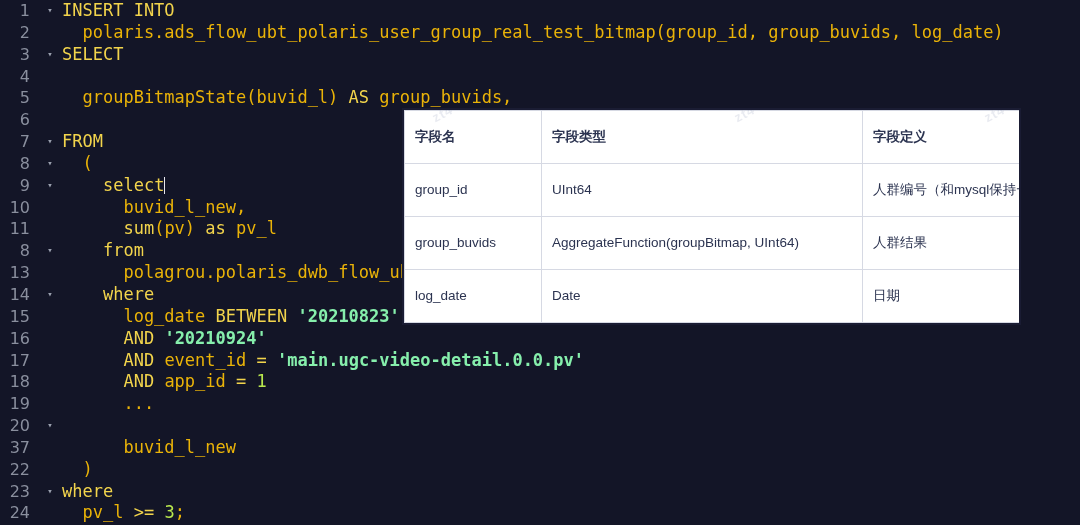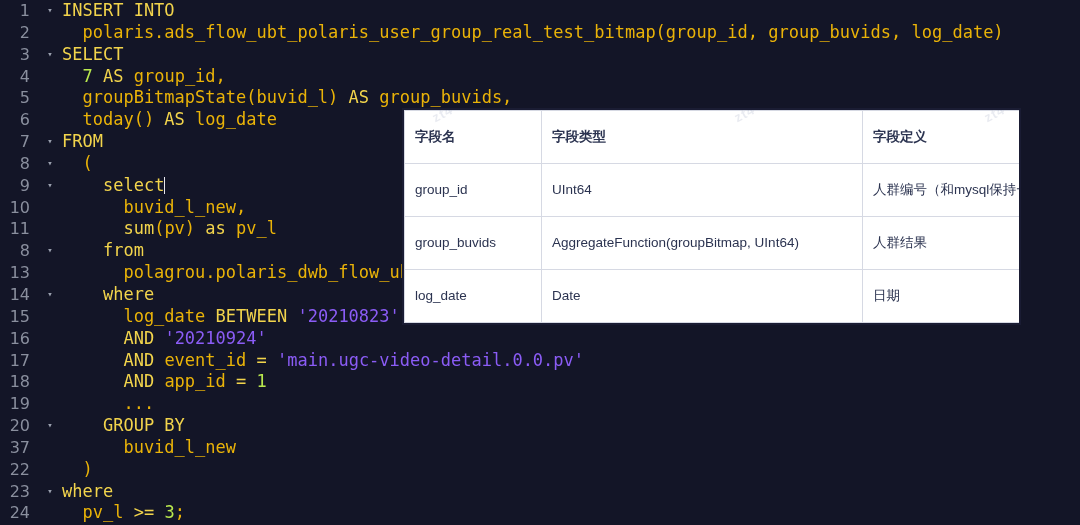--- a/index.html
+++ b/index.html
@@ -23,21 +23,21 @@
   .fold{
     position:absolute;left:44px;top:0;width:12px;text-align:center;
     color:#9aa0ae;font-size:9px;
   }
   .code-text{
     position:absolute;left:62px;top:0;
     color:#e8e8ef;font-size:17px;letter-spacing:0px;text-align:center;
   }
   .kw{color:#f2d44c;}
   .num{color:#b9e84e;}
-  .str{color:#8b5cf6;}
+  .str{color:#86efac;font-weight:bold;}
   .plain{color:#eab308;}
   .cursor{
     display:inline-block;width:1px;height:17px;background:#e8e8ef;
     vertical-align:-3px;margin:0 0 0 0;
   }
 
   
   .doc-table{
     position:absolute;left:402px;top:108px;width:619px;
     background:#ffffff;
@@ -73,37 +73,37 @@
 </style>
 </head>
 <body>
 
 <div id="root">
 
   <div class="editor" id="editor">
       <div class="code-line"><span class="gutter">1</span><span class="fold">▾</span><span class="code-text"><span class="kw">INSERT INTO</span></span></div>
       <div class="code-line"><span class="gutter">2</span><span class="code-text"><span class="plain">  polaris.ads_flow_ubt_polaris_user_group_real_test_bitmap(group_id, group_buvids, log_date)</span></span></div>
       <div class="code-line"><span class="gutter">3</span><span class="fold">▾</span><span class="code-text"><span class="kw">SELECT</span></span></div>
-      <div class="code-line"><span class="gutter">4</span><span class="code-text"><span class="plain">  </span><span class="num">7</span><span class="plain"> </span><span class="kw">AS</span><span class="plain"> group_id,</span></span></div>
+      <div class="code-line"><span class="gutter">4</span></div>
       <div class="code-line"><span class="gutter">5</span><span class="code-text"><span class="plain">  groupBitmapState(buvid_l) </span><span class="kw">AS</span><span class="plain"> group_buvids,</span></span></div>
-      <div class="code-line"><span class="gutter">6</span><span class="code-text"><span class="plain">  today() </span><span class="kw">AS</span><span class="plain"> log_date</span></span></div>
+      <div class="code-line"><span class="gutter">6</span></div>
       <div class="code-line"><span class="gutter">7</span><span class="fold">▾</span><span class="code-text"><span class="kw">FROM</span></span></div>
       <div class="code-line"><span class="gutter">8</span><span class="fold">▾</span><span class="code-text"><span class="plain">  (</span></span></div>
       <div class="code-line"><span class="gutter">9</span><span class="fold">▾</span><span class="code-text"><span class="plain">    </span><span class="kw">select</span><span class="cursor"></span></span></div>
       <div class="code-line"><span class="gutter">10</span><span class="code-text"><span class="plain">      buvid_l_new,</span></span></div>
       <div class="code-line"><span class="gutter">11</span><span class="code-text"><span class="plain">      </span><span class="kw">sum</span><span class="plain">(pv) </span><span class="kw">as</span><span class="plain"> pv_l</span></span></div>
       <div class="code-line"><span class="gutter">8</span><span class="fold">▾</span><span class="code-text"><span class="plain">    </span><span class="kw">from</span></span></div>
       <div class="code-line"><span class="gutter">13</span><span class="code-text"><span class="plain">      polagrou.polaris_dwb_flow_ubt_group_buvid_eventid_pro_i_d_v1</span></span></div>
       <div class="code-line"><span class="gutter">14</span><span class="fold">▾</span><span class="code-text"><span class="plain">    </span><span class="kw">where</span></span></div>
       <div class="code-line"><span class="gutter">15</span><span class="code-text"><span class="plain">      log_date </span><span class="kw">BETWEEN</span><span class="plain"> </span><span class="str">'20210823'</span></span></div>
       <div class="code-line"><span class="gutter">16</span><span class="code-text"><span class="plain">      </span><span class="kw">AND</span><span class="plain"> </span><span class="str">'20210924'</span></span></div>
       <div class="code-line"><span class="gutter">17</span><span class="code-text"><span class="plain">      </span><span class="kw">AND</span><span class="plain"> event_id </span><span class="kw">=</span><span class="plain"> </span><span class="str">'main.ugc-video-detail.0.0.pv'</span></span></div>
       <div class="code-line"><span class="gutter">18</span><span class="code-text"><span class="plain">      </span><span class="kw">AND</span><span class="plain"> app_id </span><span class="kw">=</span><span class="plain"> </span><span class="num">1</span></span></div>
       <div class="code-line"><span class="gutter">19</span><span class="code-text"><span class="plain">      ...</span></span></div>
-      <div class="code-line"><span class="gutter">20</span><span class="fold">▾</span><span class="code-text"><span class="plain">    </span><span class="kw">GROUP BY</span></span></div>
+      <div class="code-line"><span class="gutter">20</span><span class="fold">▾</span></div>
       <div class="code-line"><span class="gutter">37</span><span class="code-text"><span class="plain">      buvid_l_new</span></span></div>
       <div class="code-line"><span class="gutter">22</span><span class="code-text"><span class="plain">  )</span></span></div>
       <div class="code-line"><span class="gutter">23</span><span class="fold">▾</span><span class="code-text"><span class="kw">where</span></span></div>
       <div class="code-line"><span class="gutter">24</span><span class="code-text"><span class="plain">  pv_l </span><span class="kw">&gt;=</span><span class="plain"> </span><span class="num">3</span><span class="plain">;</span></span></div>
     </div>
 
   <div class="doc-table">
     <span class="wm" style="left:28px;top:-4px;">zt4</span>
     <span class="wm" style="left:330px;top:-4px;">zt4</span>
     <span class="wm" style="left:580px;top:-4px;">zt4</span>

